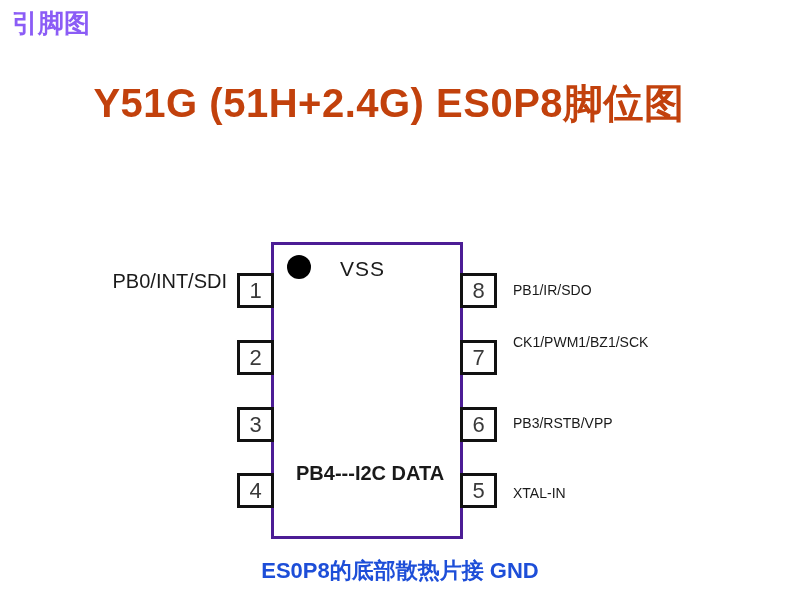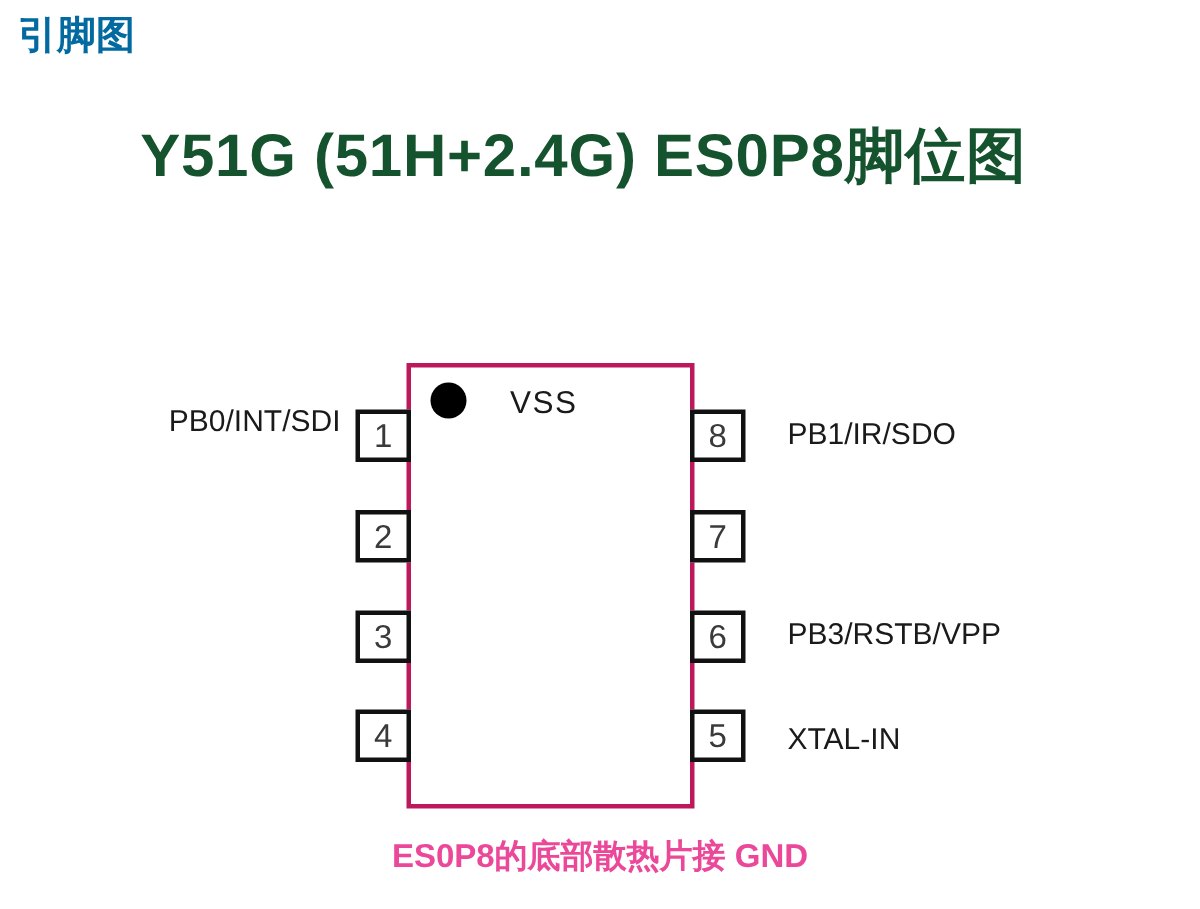--- a/index.html
+++ b/index.html
@@ -12,41 +12,41 @@
     color: #1a1a1a;
     overflow: hidden;
   }
   .heading {
     position: absolute;
     left: 12px;
     top: 6px;
     margin: 0;
     font-size: 26px;
     font-weight: 700;
-    color: #0369a1;
+    color: #8b5cf6;
   }
   .title {
     position: absolute;
     left: 0;
     top: 76px;
     width: 778px;
     text-align: center;
     font-size: 40px;
     font-weight: 600;
     letter-spacing: 0.5px;
-    color: #14532d;
+    color: #c2410c;
   }
   .diagram { position: absolute; left: 0; top: 0; width: 800px; height: 606px; }
   .chip-body {
     position: absolute;
     left: 271px;
     top: 242px;
     width: 186px;
     height: 291px;
-    border: 3px solid #be185d;
+    border: 3px solid #4c1d95;
     background: #ffffff;
   }
   .dot {
     position: absolute;
     left: 13px;
     top: 10px;
     width: 24px;
     height: 24px;
     border-radius: 50%;
     background: #000000;
@@ -93,55 +93,56 @@
     text-align: right;
     font-size: 20px;
     white-space: nowrap;
   }
   .lbl-left.l1 { top: 270px; }
   .lbl-left.l2 { top: 348px; }
   .lbl-left.l3 { top: 415px; }
   .lbl-left.l4 { top: 483px; }
   .lbl-right {
     position: absolute;
-    left: 525px;
-    font-size: 20px;
+    left: 513px;
+    font-size: 14px;
     line-height: 25px;
     white-space: nowrap;
   }
   .lbl-right.r1 { top: 278px; }
   .lbl-right.r2 { top: 330px; }
   .lbl-right.r3 { top: 411px; }
   .lbl-right.r4 { top: 481px; }
   .caption {
     position: absolute;
     left: 0;
     top: 556px;
     width: 800px;
     text-align: center;
     font-size: 22px;
     font-weight: 600;
-    color: #ec4899;
+    color: #1d4ed8;
   }
 </style>
 </head>
 <body>
 
 <div class="page">
 
   <h1 class="heading">引脚图</h1>
 
   <div class="title">Y51G (51H+2.4G) ES0P8脚位图</div>
 
   <div class="diagram">
 
     <div class="chip-body">
       <span class="dot"></span>
       <span class="vss">VSS</span>
       <div class="inner-lines">
+        <div>PB4---I2C DATA</div>
       </div>
     </div>
 
     <div class="pin left row1">
       <span>1</span>
     </div>
     <div class="pin left row2">
       <span>2</span>
     </div>
     <div class="pin left row3">
@@ -161,20 +162,21 @@
       <span>6</span>
     </div>
     <div class="pin right row4">
       <span>5</span>
     </div>
 
     <div class="lbl-left l1">PB0/INT/SDI</div>
 
     <div class="lbl-right r1">PB1/IR/SDO</div>
     <div class="lbl-right r2">
+      <div>CK1/PWM1/BZ1/SCK</div>
     </div>
     <div class="lbl-right r3">PB3/RSTB/VPP</div>
     <div class="lbl-right r4">XTAL-IN</div>
 
   </div>
 
   <div class="caption">ES0P8的底部散热片接 GND</div>
 
 </div>
 

